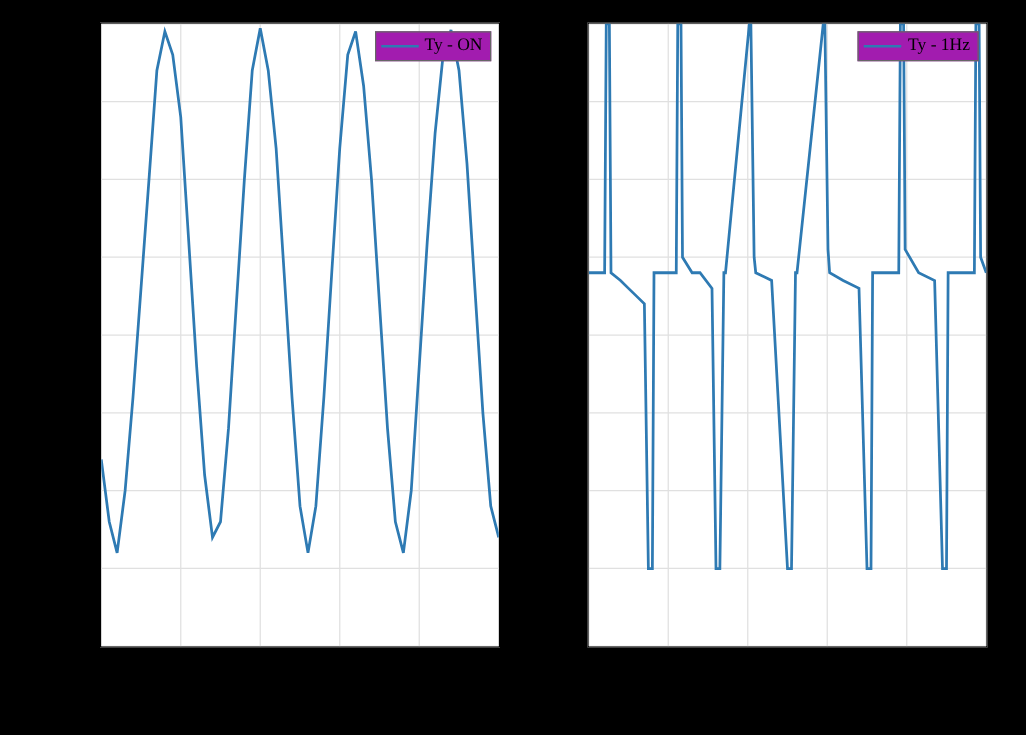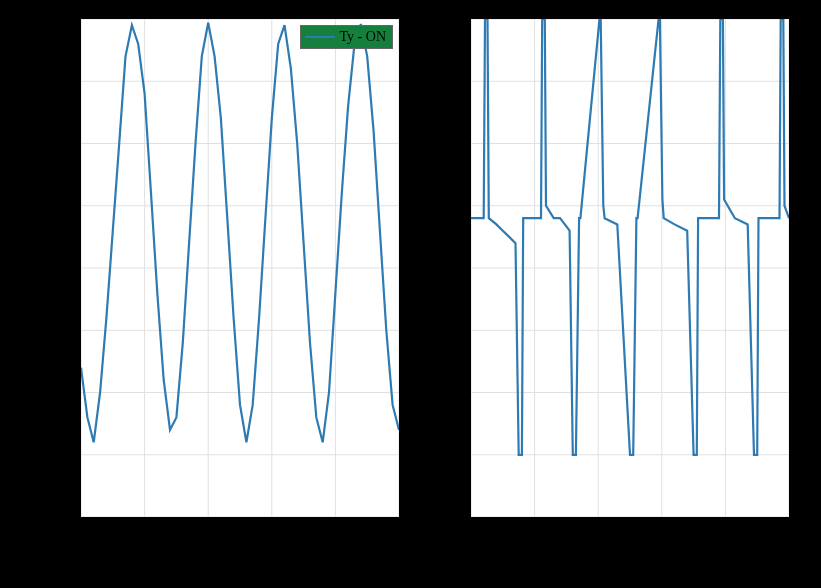--- a/index.html
+++ b/index.html
@@ -2,21 +2,21 @@
 <html><head>
 <meta charset="utf-8">
 <style>
   html,body{margin:0;padding:0;background:#000;width:821px;height:588px;overflow:hidden;font-family:Georgia,serif}
   .canvas{position:relative;width:821px;height:588px;background:#000}
   .panel{position:absolute;background:#fff;border:1.5px solid #000}
   .panel.left{left:80px;top:18px;width:318px;height:498px}
   .panel.right{left:470px;top:18px;width:318px;height:498px}
   .grid line{stroke:#e0e0e0;stroke-width:1}
   .curve{stroke:#2e7ab3;stroke-width:2.2;fill:none}
-  .legend{position:absolute;right:6px;top:6px;background:#15803d;border:1px solid #666;padding:3px 6px 3px 4px;font-size:14px;display:flex;align-items:center;gap:5px}
+  .legend{position:absolute;right:6px;top:6px;background:#a21caf;border:1px solid #666;padding:3px 6px 3px 4px;font-size:14px;display:flex;align-items:center;gap:5px}
   .legend .swatch{width:30px;height:0;border-top:2.5px solid #2e7ab3}
   .ylabel{position:absolute;transform:rotate(-90deg);transform-origin:left top;font-size:19px}
   .xlabel{position:absolute;font-size:19px}
   .tick{position:absolute;font-size:16px;color:#000}
 </style>
 </head>
 <body>
 <div class="canvas">
 
 <div class="panel left">
@@ -62,20 +62,24 @@
       <line x1="0" y1="124.5" x2="318" y2="124.5"></line>
           <line x1="0" y1="186.75" x2="318" y2="186.75"></line>
       <line x1="0" y1="249" x2="318" y2="249"></line>
           <line x1="0" y1="311.25" x2="318" y2="311.25"></line>
       <line x1="0" y1="373.5" x2="318" y2="373.5"></line>
           <line x1="0" y1="435.75" x2="318" y2="435.75"></line>
       <line x1="0" y1="498" x2="318" y2="498"></line>
     </g>
     <polyline id="curve-right" class="curve" points="0.0,199.2 12.7,199.2 14.0,0.0 16.5,0.0 17.8,199.2 25.4,205.4 31.8,211.7 38.2,217.9 44.5,224.1 47.7,435.8 50.9,435.8 52.2,199.2 70.0,199.2 71.2,0.0 73.8,0.0 75.0,186.8 82.7,199.2 89.0,199.2 98.6,211.7 101.8,435.8 104.9,435.8 108.1,199.2 109.4,199.2 128.5,0.0 129.7,0.0 132.3,186.8 133.6,199.2 146.3,205.4 159.0,435.8 162.2,435.8 165.4,199.2 166.6,199.2 187.6,0.0 188.9,0.0 191.4,180.5 192.7,199.2 203.5,205.4 216.2,211.7 222.6,435.8 225.8,435.8 227.1,199.2 248.0,199.2 249.3,0.0 251.9,0.0 253.1,180.5 263.9,199.2 276.7,205.4 283.0,435.8 286.2,435.8 287.5,199.2 308.5,199.2 309.7,0.0 312.3,0.0 313.5,186.8 318.0,199.2"></polyline>
   </svg>
+  <div class="legend">
+    <div class="swatch"></div>
+    <span>Ty - 1Hz</span>
+  </div>
 </div>
 
 <div class="tick" style="left:48px;top:508px">-20</div>
 <div class="tick" style="left:48px;top:446px">-15</div>
 <div class="tick" style="left:48px;top:384px">-10</div>
 <div class="tick" style="left:56px;top:322px">-5</div>
 <div class="tick" style="left:64px;top:259px">0</div>
 <div class="tick" style="left:64px;top:197px">5</div>
 <div class="tick" style="left:56px;top:135px">10</div>
 <div class="tick" style="left:56px;top:73px">15</div>

